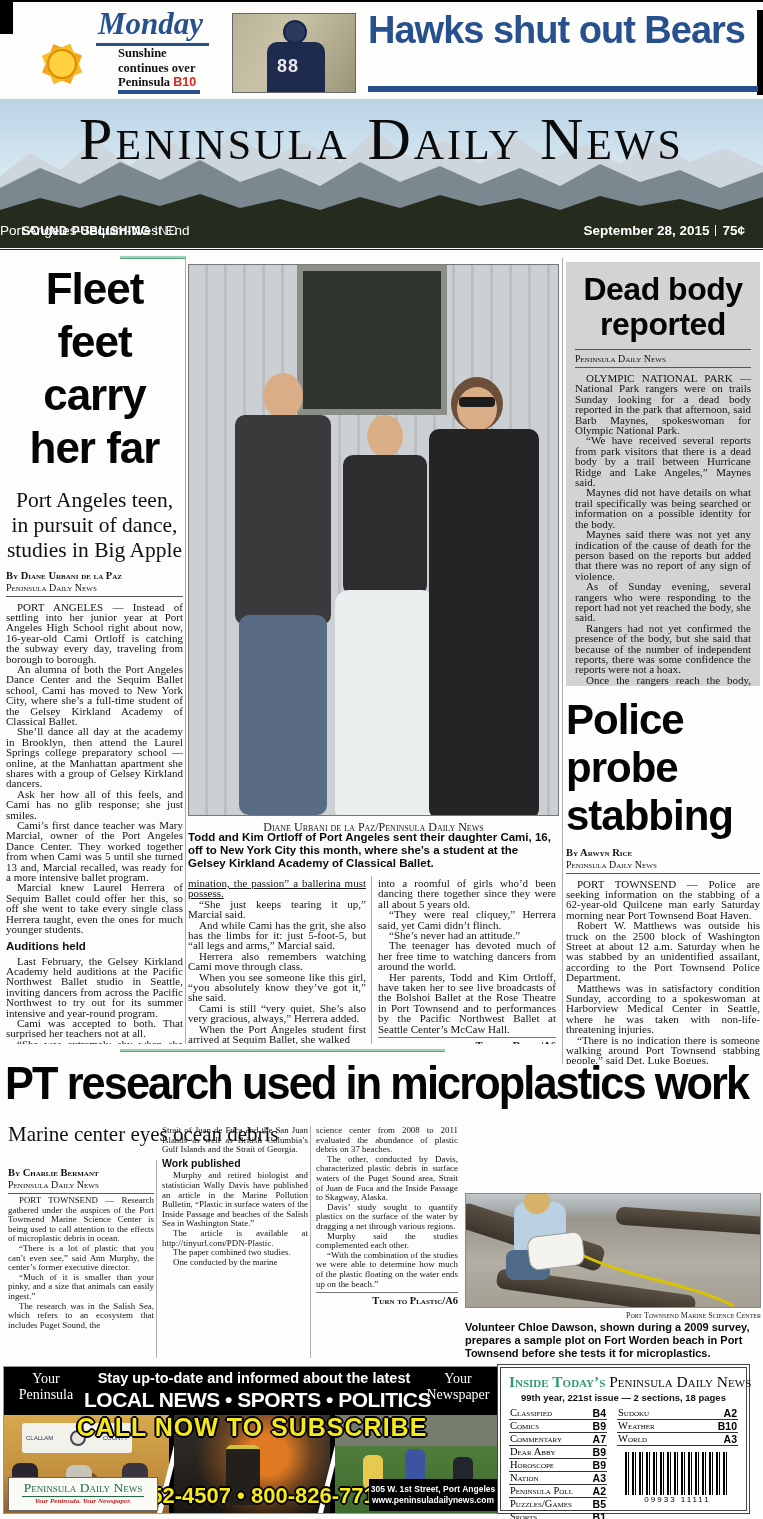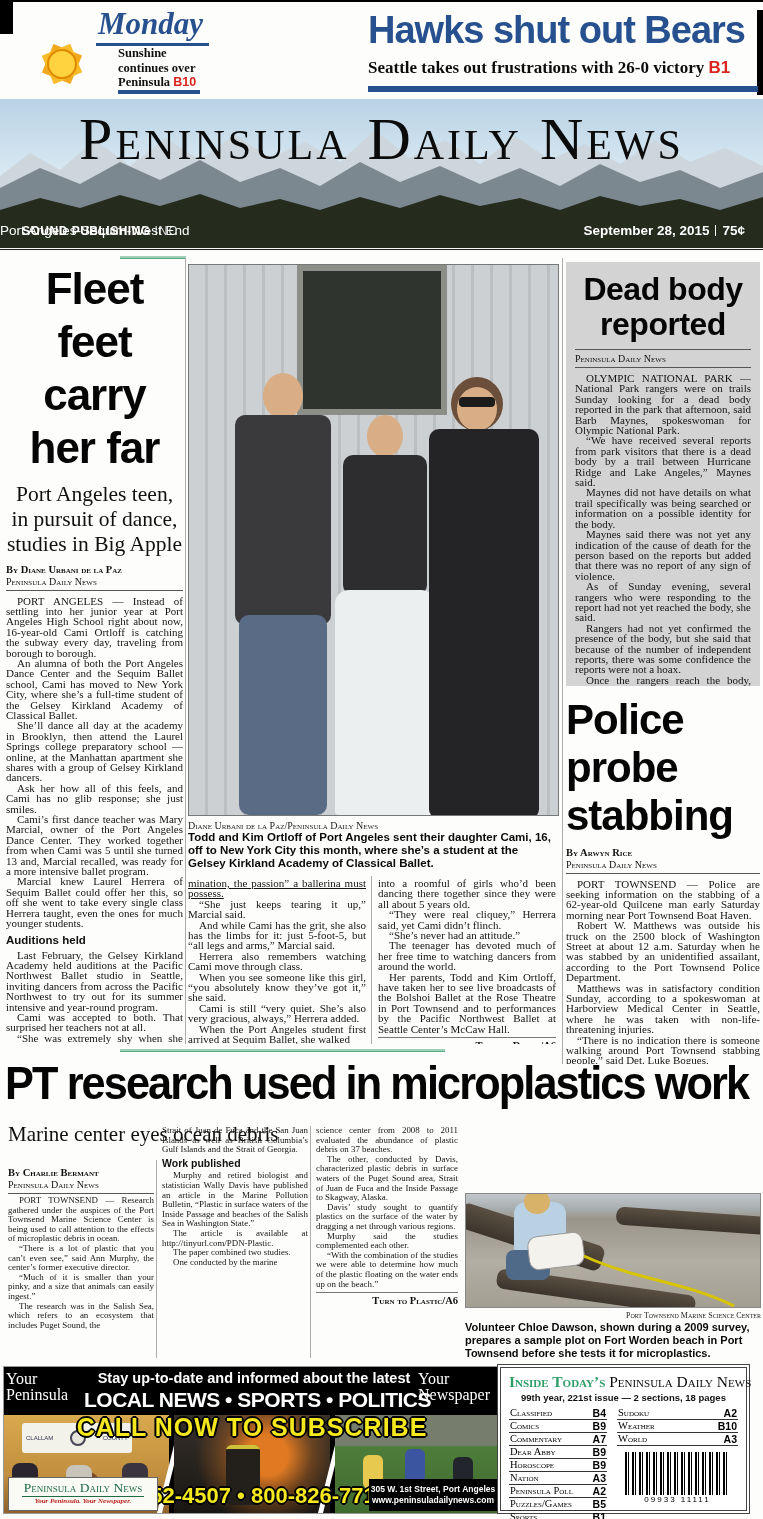--- a/index.html
+++ b/index.html
@@ -41,26 +41,26 @@
   .mast-band .pub .inc { font-weight:normal; color:#d8d8d8; letter-spacing:1px; }
   .mast-band .region { position:absolute; left:0; right:0; text-align:left; top:1px; font-weight:normal; font-size:13.5px; }
   .mast-band .date { position:absolute; right:18px; top:1px; font-weight:bold; font-size:13.5px; }
   .mast-band .sep { display:inline-block; width:1px; height:11px; background:#fff; margin:0 6px -1px 6px; }
   .mast-hairline { position:absolute; left:0; top:249px; width:763px; height:1px; background:#222; }
 
   
   .teal-rule1 { position:absolute; left:120px; top:256px; width:66px; height:3px; background:#9fd0b8; border-bottom:1px solid #5aa884; }
   .col-left { position:absolute; left:6px; top:262px; width:177px; height:782px; overflow:hidden; }
   .col-left h2 { font-family:"Liberation Sans",sans-serif; font-weight:bold; font-size:44px; line-height:53px; letter-spacing:-1px; text-align:center; color:#050505; }
-  .col-left .deck { font-family:"Liberation Serif",serif; font-size:21.5px; line-height:25px; text-align:center; margin-top:8px; color:#111; }
+  .col-left .deck { font-family:"Liberation Serif",serif; font-size:21.5px; line-height:25px; text-align:center; margin-top:14px; color:#111; }
   .main-photo { position:absolute; left:188px; top:264px; width:371px; height:552px; border:1px solid #777; background:repeating-linear-gradient(90deg,#cdd0d2 0 16px,#bcbfc1 16px 19px); overflow:hidden; }
   .mp-window { position:absolute; left:108px; top:0; width:150px; height:150px; background:#30342f; border:6px solid #8c8f88; }
   .figure { position:absolute; border-radius:10px; }
   .head { position:absolute; border-radius:50%; background:#d9ad85; }
-  .credit { position:absolute; left:188px; top:820px; width:371px; text-align:left; font-variant:small-caps; font-size:10px; color:#222; }
+  .credit { position:absolute; left:188px; top:820px; width:371px; text-align:center; font-variant:small-caps; font-size:12px; color:#222; }
   .caption-main { position:absolute; left:188px; top:831px; width:371px; font-family:"Liberation Sans",sans-serif; font-weight:bold; font-size:11.5px; line-height:13.2px; color:#0a0a0a; }
   .ccol { position:absolute; top:878px; width:178px; height:166px; overflow:hidden; }
   .gray-box { position:absolute; left:566px; top:262px; width:194px; height:424px; background:#d3d3d3; padding:8px 9px; overflow:hidden; }
   .gray-box h2 { font-family:"Liberation Sans",sans-serif; font-weight:bold; font-size:32px; line-height:35px; text-align:center; letter-spacing:-0.5px; color:#050505; margin:2px 0 4px 0; }
   .police { position:absolute; left:566px; top:696px; width:194px; height:368px; overflow:hidden; }
   .police h2 { font-family:"Liberation Sans",sans-serif; font-weight:bold; font-size:42px; line-height:48px; letter-spacing:-1px; color:#050505; }
 
   
   .teal-rule2 { position:absolute; left:120px; top:1049px; width:325px; height:3px; background:#9fd0b8; border-bottom:1px solid #5aa884; }
   .pt-headline { position:absolute; left:5px; top:1056px; width:758px; font-family:"Liberation Sans",sans-serif; font-weight:bold; font-size:46px; letter-spacing:-2px; white-space:nowrap; transform:scaleX(.94); transform-origin:left; color:#050505; }
@@ -70,21 +70,21 @@
   .bcol p, .bcol .subhead2 { font-size:8.9px; line-height:9.6px; }
   .bcol .subhead2 { font-size:10.5px; margin:4px 0 3px 0; }
   .beach-photo { position:absolute; left:465px; top:1193px; width:296px; height:115px; border:1px solid #888; background:linear-gradient(#c3c7ca 0%, #a9b0b2 12%, #9a958a 22%, #b3aea3 60%, #a49f93 100%); overflow:hidden; }
   .log { position:absolute; background:linear-gradient(#5a4f42,#3c352c); border-radius:8px; }
   .credit2 { position:absolute; left:465px; top:1311px; width:296px; text-align:right; font-variant:small-caps; font-size:8px; color:#222; }
   .caption2 { position:absolute; left:465px; top:1321px; width:296px; font-family:"Liberation Sans",sans-serif; font-weight:bold; font-size:11px; line-height:12.8px; color:#0a0a0a; }
 
   
   .ad { position:absolute; left:3px; top:1366px; width:498px; height:148px; border:1px solid #999; background:#000; overflow:hidden; }
   .ad-band { position:absolute; left:0; top:0; width:100%; height:48px; background:#000; color:#fff; }
-  .ad-your { position:absolute; top:4px; width:80px; text-align:left; font-family:"Liberation Serif",serif; font-size:16px; line-height:16px; color:#fff; }
+  .ad-your { position:absolute; top:4px; width:80px; text-align:center; font-family:"Liberation Serif",serif; font-size:14px; line-height:16px; color:#fff; }
   .ad-line1 { position:absolute; left:90px; top:3px; width:320px; text-align:center; font-family:"Liberation Sans",sans-serif; font-weight:bold; font-size:14.5px; color:#fff; }
   .ad-line2 { position:absolute; left:80px; top:21px; width:340px; text-align:center; font-family:"Liberation Sans",sans-serif; font-weight:bold; font-size:21px; letter-spacing:-0.5px; color:#fff; white-space:nowrap; }
   .ad-photos { position:absolute; left:0; top:48px; width:100%; height:100px; display:flex; }
   .ad-photos .p1 { flex:1.05; background:radial-gradient(circle at 50% 70%, #7c4a28 0 12%, transparent 13%), linear-gradient(#d8a94e, #c18f3e 60%, #8c5f2a); position:relative; }
   .ad-photos .p2 { flex:1; background:radial-gradient(circle at 60% 40%, #e07a22 0 18%, rgba(224,122,34,.35) 40%, transparent 65%), linear-gradient(#35302a,#181512); position:relative; }
   .ad-photos .p3 { flex:1.05; background:linear-gradient(#777d6d 0 30%, #4e7d3a 32%, #3f6a2e 100%); position:relative; }
   .ad-div { width:5px; background:#fff; transform:skewX(-14deg); }
   .cc-banner { position:absolute; left:18px; top:8px; width:110px; height:30px; background:#f2f1ea; border-radius:3px; font-family:"Liberation Sans",sans-serif; font-size:6px; color:#335; display:flex; align-items:center; justify-content:space-between; padding:0 4px; }
   .cc-logo { width:16px; height:16px; border-radius:50%; background:#e8e6dc; border:2px solid #445; }
   .ff-body { position:absolute; left:52px; top:30px; width:34px; height:60px; background:#23201c; border-radius:6px; box-shadow:inset 0 18px 0 -14px #cfc23a, inset 0 34px 0 -30px #cfc23a; }
@@ -131,24 +131,28 @@
     </svg>
   </div>
 
   <div class="weather">
     <div>Sunshine</div>
     <div>continues over</div>
     <div><span>Peninsula</span> <span class="pg">B10</span></div>
   </div>
   <div class="weather-bar"></div>
 
+  <div class="player-photo">
+    <div class="pp-torso"></div>
+    <div class="pp-head"></div>
+    <div class="pp-num">88</div>
+  </div>
 
   <div class="teaser">
     <h1>Hawks shut out Bears</h1>
-    <div class="sub"><span>Seattle takes out frustrations with 26-0 victory</span> <span class="pg">B1</span></div>
   </div>
   <div class="teaser-bar"></div>
 
   <div class="masthead">
     <svg viewBox="0 0 763 150" preserveAspectRatio="none">
       <polygon fill="#cdd6dd" points="0,78 30,55 60,72 95,42 130,68 165,40 200,62 235,36 270,60 305,44 340,64 375,32 410,60 445,42 480,66 515,38 550,62 585,46 620,66 655,42 690,64 725,50 763,68 763,150 0,150"></polygon>
       <polygon fill="#7c8890" points="0,90 40,70 80,86 120,64 160,82 200,62 240,84 280,70 320,88 360,64 400,84 440,68 480,86 520,70 560,88 600,66 640,84 680,72 720,90 763,74 763,150 0,150"></polygon>
       <polygon fill="#252c1e" points="0,112 40,100 80,110 120,97 160,108 200,96 240,110 280,101 320,112 360,99 400,110 440,97 480,108 520,100 560,112 600,98 640,108 680,101 720,112 763,99 763,150 0,150"></polygon>
     </svg>
     <div class="nameplate">Peninsula Daily News</div>

